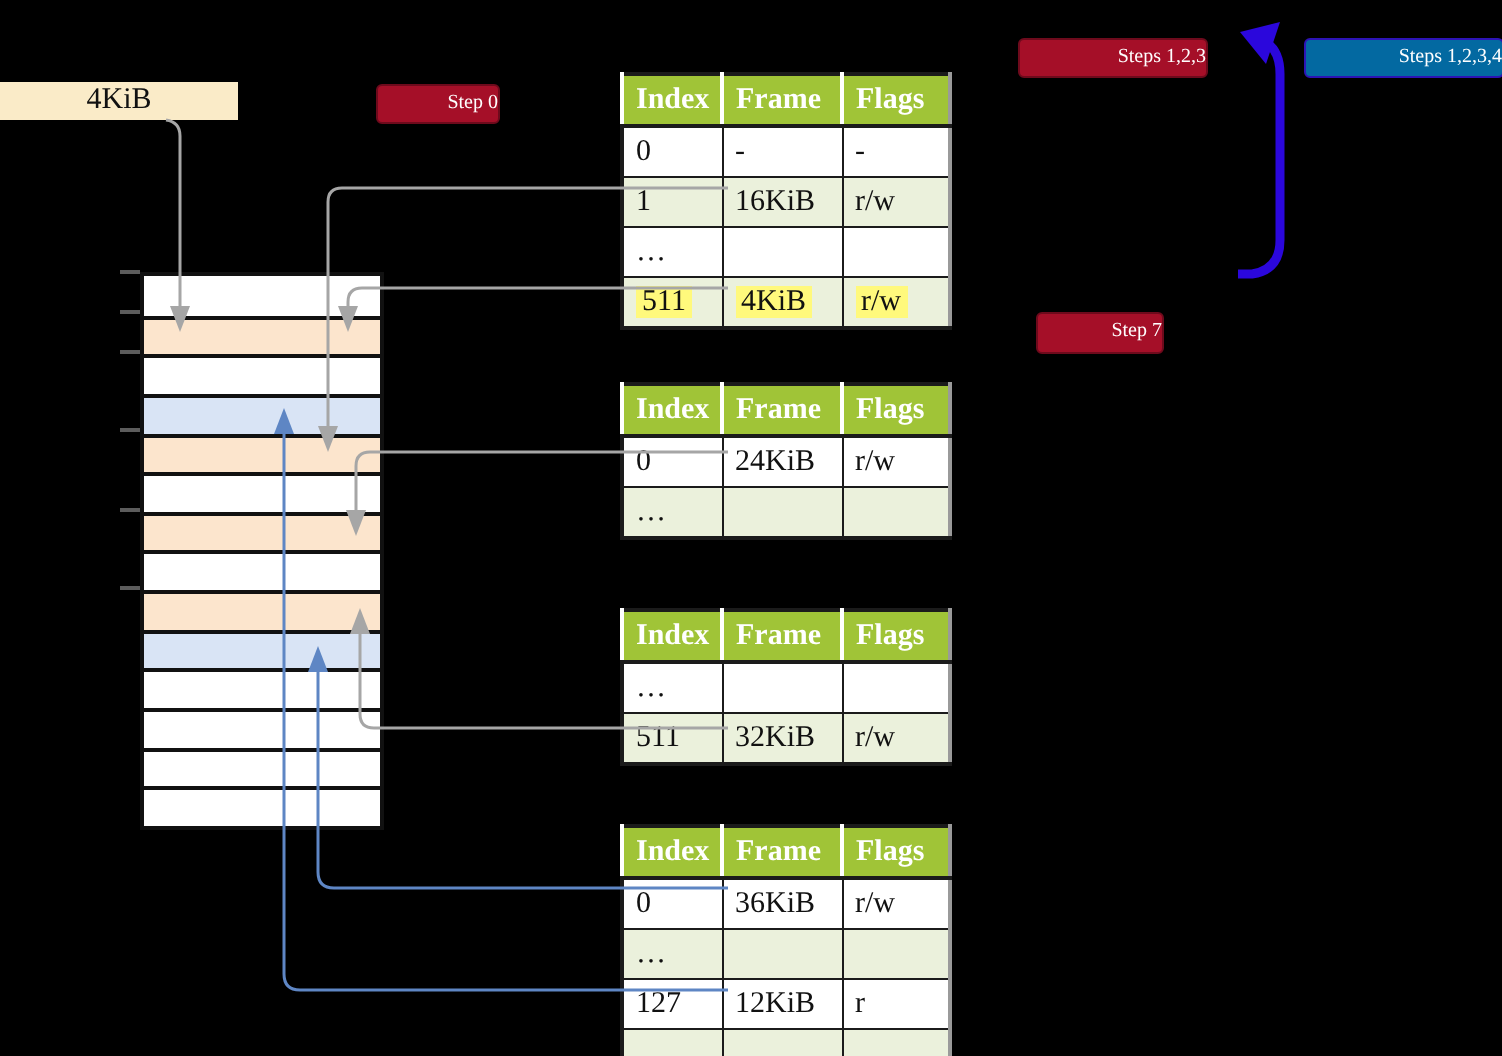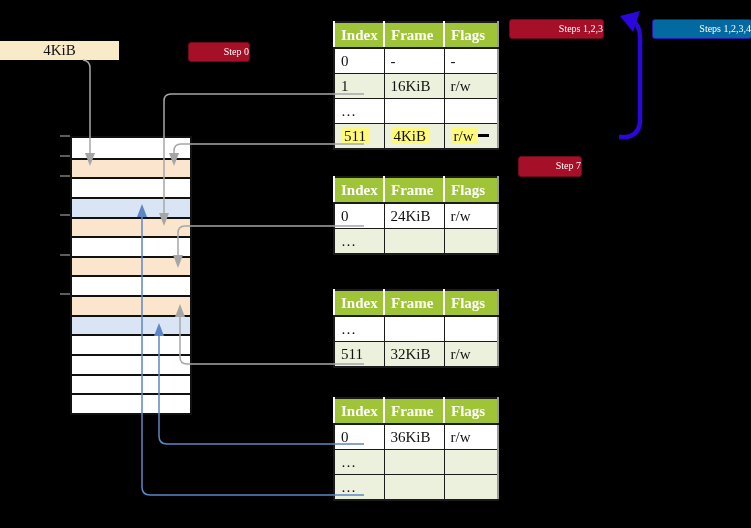--- a/index.html
+++ b/index.html
@@ -16,22 +16,22 @@
     z-index:1;
   }
   .mem-row{border-top:2px solid #111;}
   .mem-row:first-child{border-top:none;}
   .cell-white{background:#ffffff;}
   .cell-peach{background:#FCE5CD;}
   .cell-blue{background:#D9E4F5;}
   .tick{position:absolute;width:10px;height:2px;background:#5c5c5c;z-index:1;}
   
   .ptable{
-    position:absolute;left:333px;border-collapse:collapse;table-layout:fixed;
-    background:#15803d;border:2px solid #1b1b1b;z-index:2;
+    position:absolute;left:310px;border-collapse:collapse;table-layout:fixed;
+    background:#15803d;border:2px solid #1b1b1b;z-index:2;margin-top:15px;
   }
   .ptable col.c1{width:50px;} .ptable col.c2{width:60px;} .ptable col.c3{width:54px;}
   .ptable th{
     background:#A0C437;color:#fff;font-weight:bold;font-size:15px;
     text-align:left;padding:0 0 0 6px;height:24px;
     border-left:2px solid #fff;border-bottom:2px solid #1b1b1b;
   }
   .ptable td{
     font-size:15px;color:#111;padding:0 0 0 6px;height:24px;
     border:1px solid #1b1b1b;vertical-align:middle;
@@ -188,20 +188,25 @@
     <td class="shade-white"><span>0</span></td>
     <td class="shade-white"><span>36KiB</span></td>
     <td class="shade-white"><span>r/w</span></td>
   </tr>
   <tr>
     <td class="shade-green"><span>…</span></td>
     <td class="shade-green"><span></span></td>
     <td class="shade-green"><span></span></td>
   </tr>
   <tr>
+    <td class="shade-white"><span>127</span></td>
+    <td class="shade-white"><span>12KiB</span></td>
+    <td class="shade-white"><span>r</span></td>
+  </tr>
+  <tr>
     <td class="shade-green"><span>…</span></td>
     <td class="shade-green"><span></span></td>
     <td class="shade-green"><span></span></td>
   </tr>
 </tbody>
   </table>
 
 <svg class="overlay" width="751" height="528" viewBox="0 0 751 528">
 
   <g stroke="#A6A6A6" stroke-width="1.5" fill="none">

